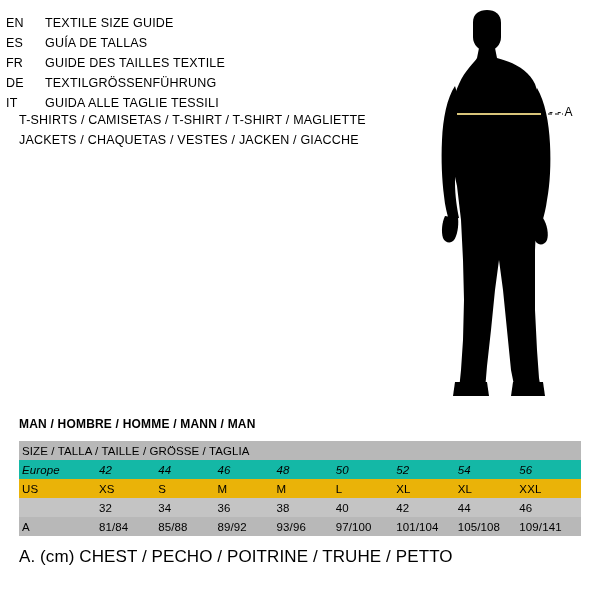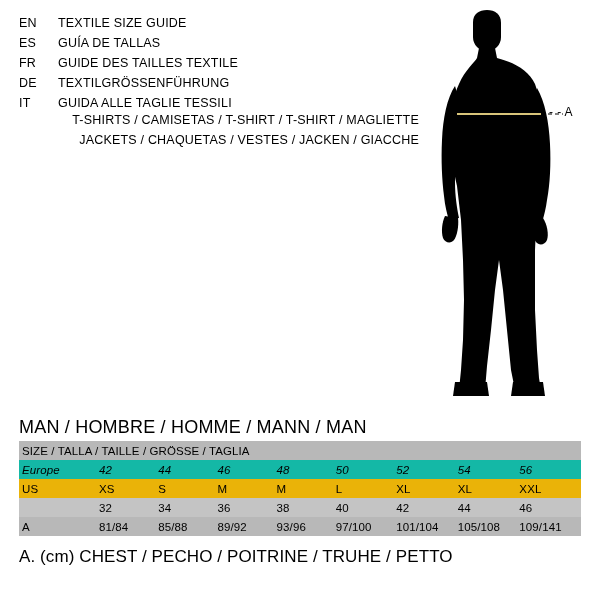--- a/index.html
+++ b/index.html
@@ -17,21 +17,21 @@
   .page {
     position: relative;
     width: 600px;
     height: 600px;
     box-sizing: border-box;
   }
 
   
   .lang-block {
     position: absolute;
-    left: 19px;
+    left: 6px;
     top: 16px;
     width: 380px;
   }
   .lang-row {
     display: flex;
     align-items: baseline;
     height: 20px;
     font-size: 12.5px;
     letter-spacing: 0.2px;
   }
@@ -42,21 +42,20 @@
   .lang-text {
     flex: 1 1 auto;
   }
 
   
   .category-block {
     position: absolute;
     left: 19px;
     top: 110px;
     width: 400px;
-    text-align: right;
   }
   .category-line {
     font-size: 12.5px;
     height: 20px;
     line-height: 20px;
     letter-spacing: 0.2px;
   }
 
   
   .figure-wrap {
@@ -75,22 +74,22 @@
     top: 105px;
     font-size: 12px;
     letter-spacing: 0.4px;
   }
 
   
   .man-title {
     position: absolute;
     left: 19px;
     top: 417px;
-    font-size: 18px;
-    font-weight: normal;
+    font-size: 12px;
+    font-weight: bold;
     letter-spacing: 0.2px;
     text-align: center;
   }
   table.size-table {
     position: absolute;
     left: 19px;
     top: 441px;
     width: 562px;
     border-collapse: collapse;
     font-size: 11.5px;

